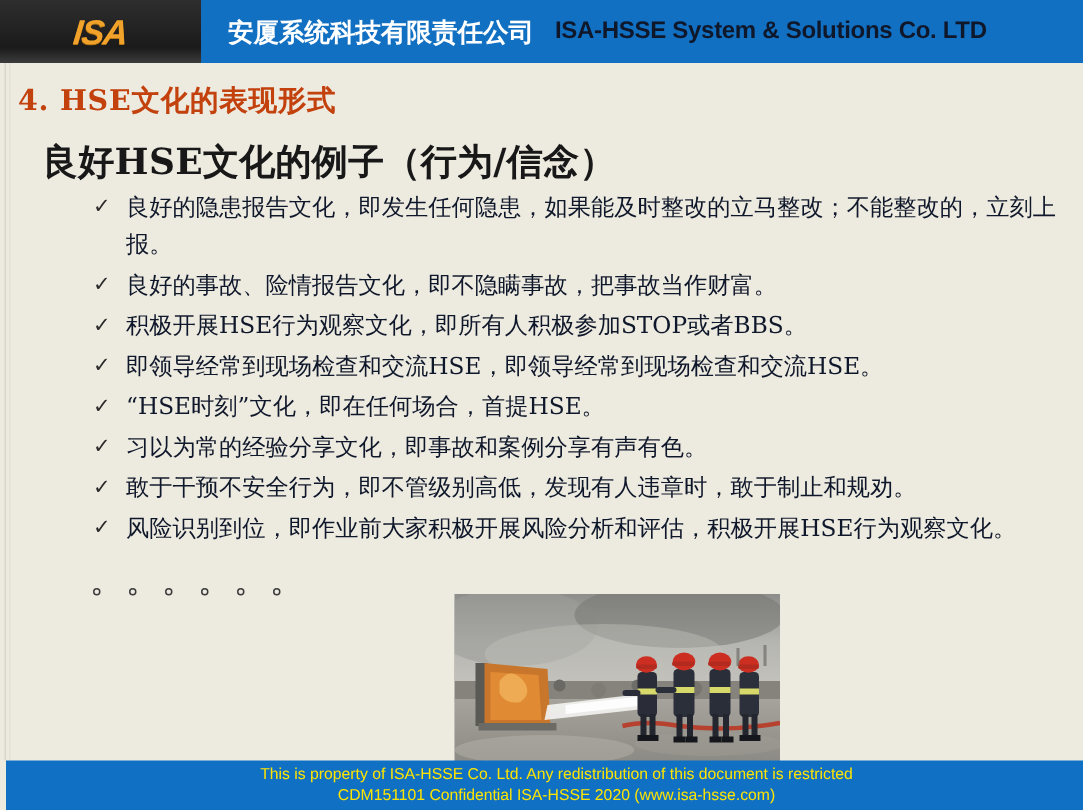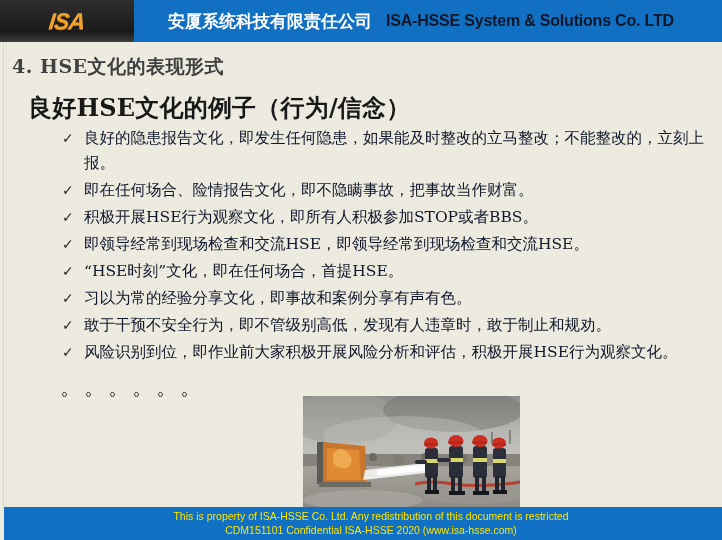--- a/index.html
+++ b/index.html
@@ -68,21 +68,21 @@
     font-style: italic;
     letter-spacing: -1px;
     color: #f0a22a;
     transform: skewX(-6deg);
     text-shadow: 0 1px 0 #b57512;
   }
   #header-title-wrap {
     flex: 1 1 auto;
     display: flex;
     align-items: center;
-    padding-left: 34px;
+    padding-left: 18px;
     white-space: nowrap;
   }
   #header-title-cn {
     color: #ffffff;
     font-family: "DejaVu Sans", "Liberation Sans", sans-serif;
     font-size: 17px;
     font-weight: bold;
     letter-spacing: 0px;
   }
   #header-title-en {
@@ -95,21 +95,21 @@
   }
 
   
   #title-main {
     position: absolute;
     left: 12px;
     top: 54px;
     font-family: "DejaVu Serif", "Liberation Serif", serif;
     font-size: 19px;
     font-weight: bold;
-    color: #404040;
+    color: #c2410c;
     letter-spacing: 0.5px;
     text-align: right;
   }
   #title-sub {
     position: absolute;
     left: 28px;
     top: 92px;
     font-family: "DejaVu Serif", "Liberation Serif", serif;
     font-size: 24px;
     font-weight: bold;
@@ -220,21 +220,21 @@
 
   <div id="bullet-list">
 
     <div class="bullet-row">
       <span class="bullet-mark">✓</span>
       <span class="bullet-text">良好的隐患报告文化，即发生任何隐患，如果能及时整改的立马整改；不能整改的，立刻上报。</span>
     </div>
 
     <div class="bullet-row">
       <span class="bullet-mark">✓</span>
-      <span class="bullet-text">即在任何场合、险情报告文化，即不隐瞒事故，把事故当作财富。</span>
+      <span class="bullet-text">良好的事故、险情报告文化，即不隐瞒事故，把事故当作财富。</span>
     </div>
 
     <div class="bullet-row">
       <span class="bullet-mark">✓</span>
       <span class="bullet-text">积极开展HSE行为观察文化，即所有人积极参加STOP或者BBS。</span>
     </div>
 
     <div class="bullet-row">
       <span class="bullet-mark">✓</span>
       <span class="bullet-text">即领导经常到现场检查和交流HSE，即领导经常到现场检查和交流HSE。</span>

